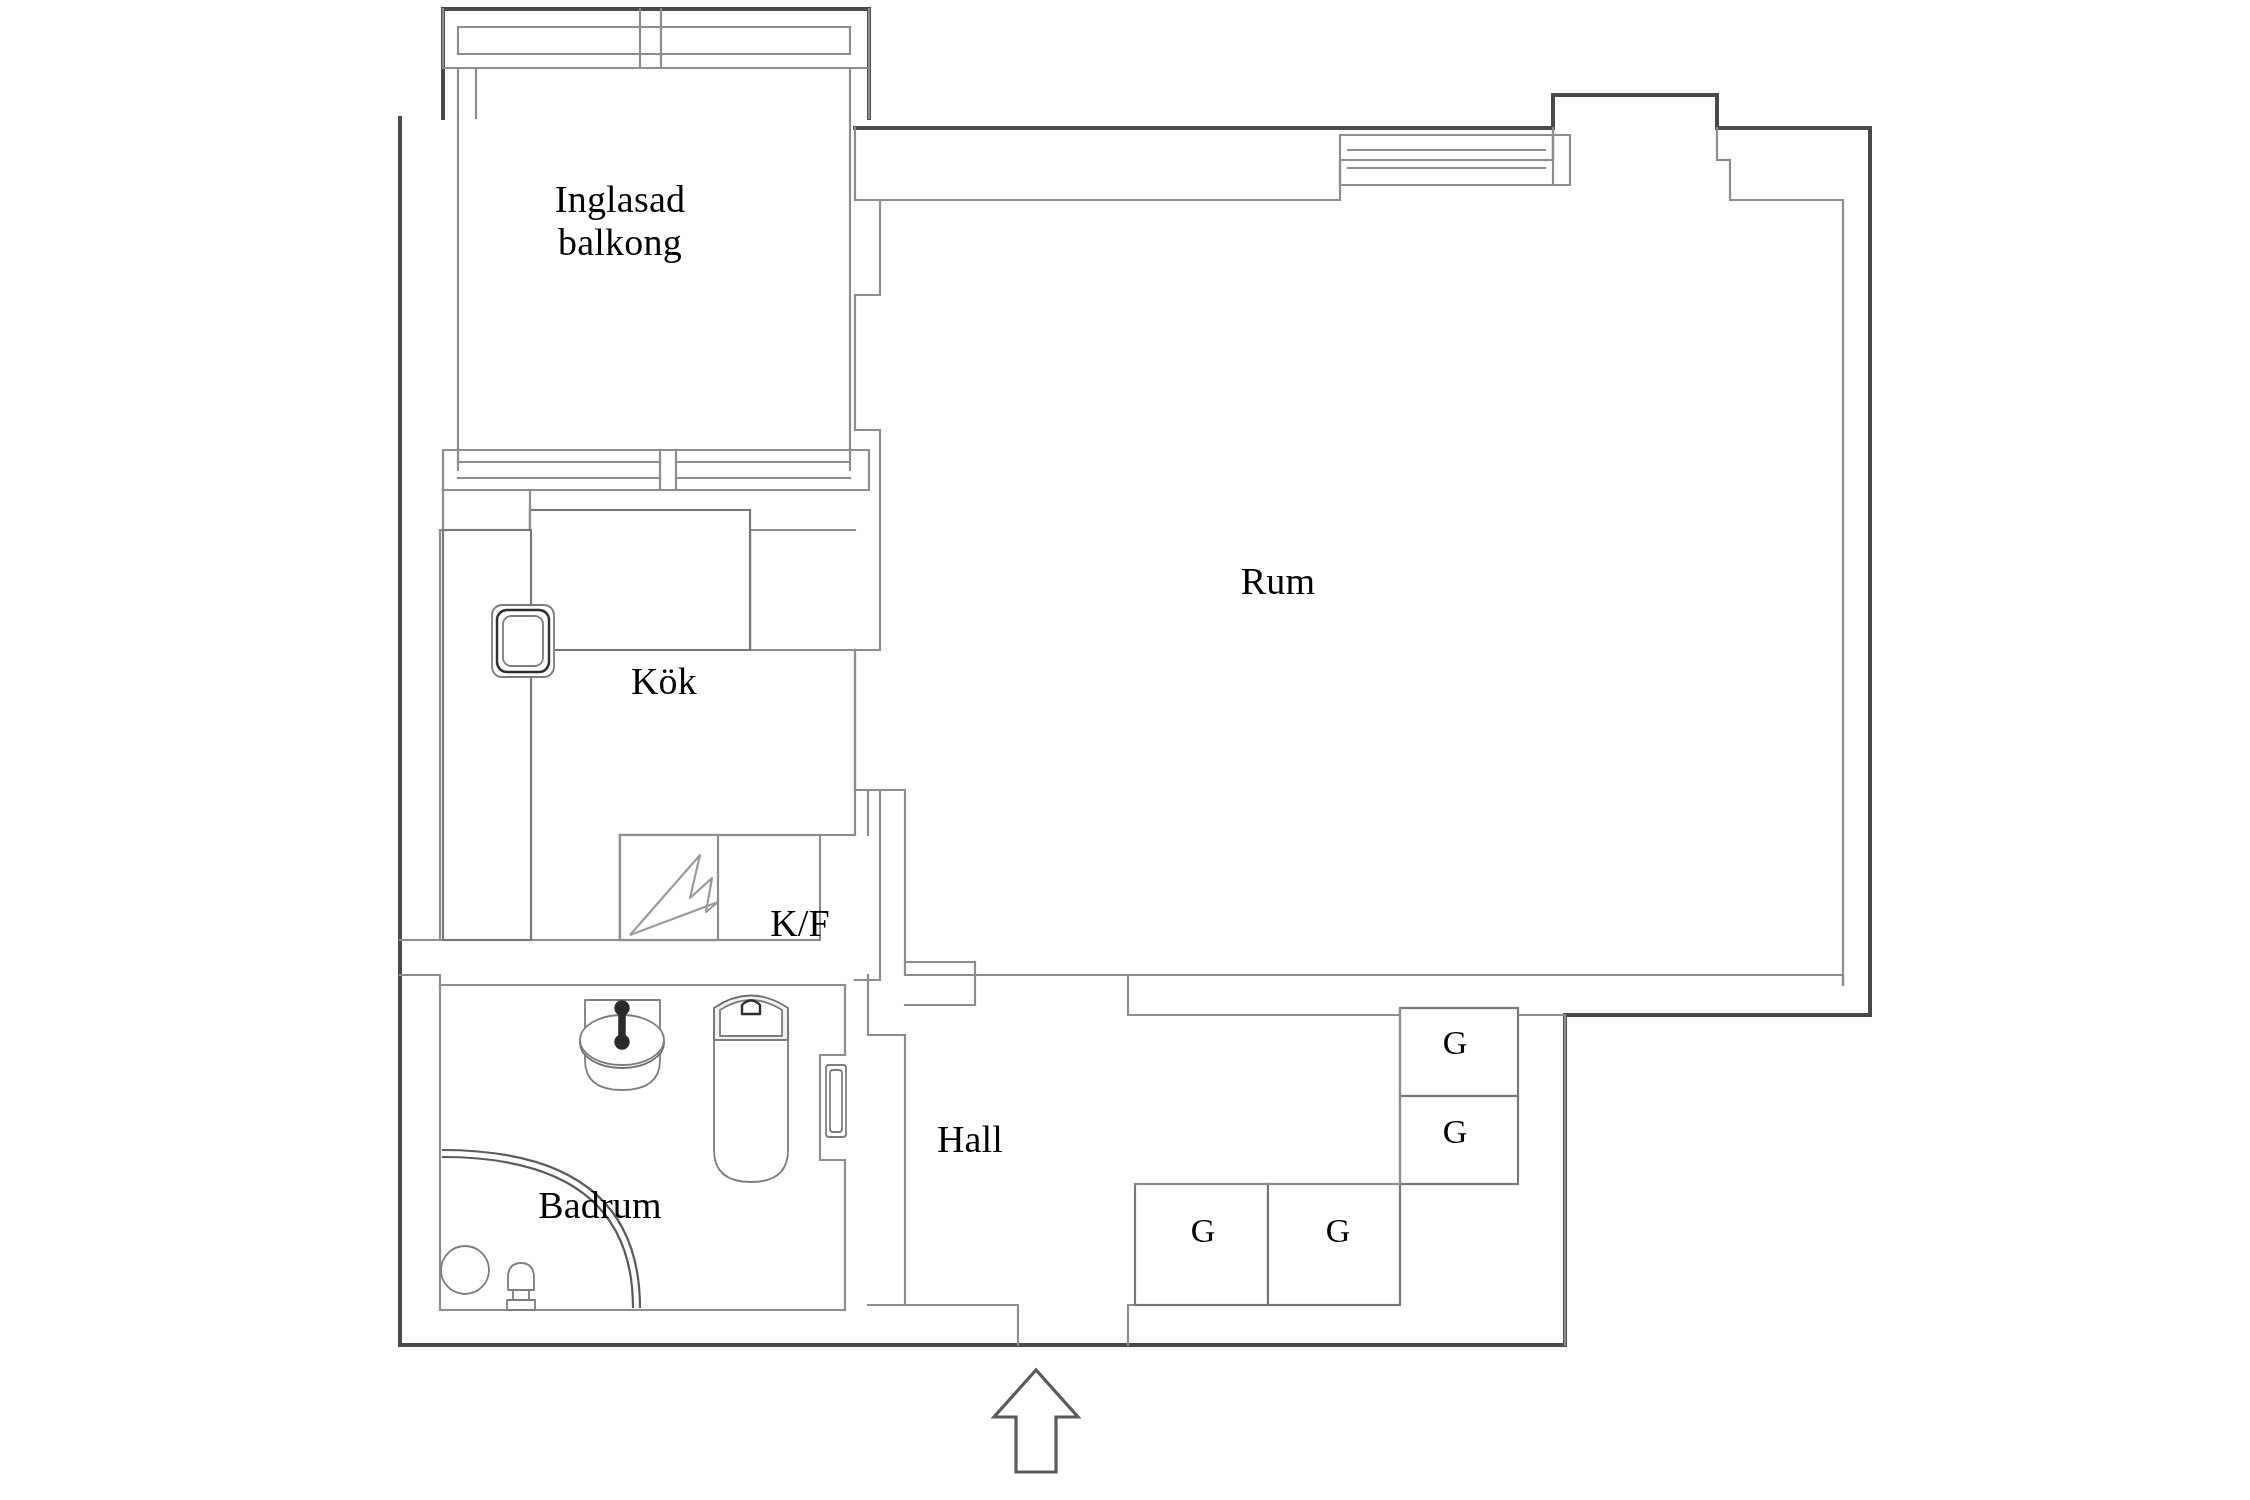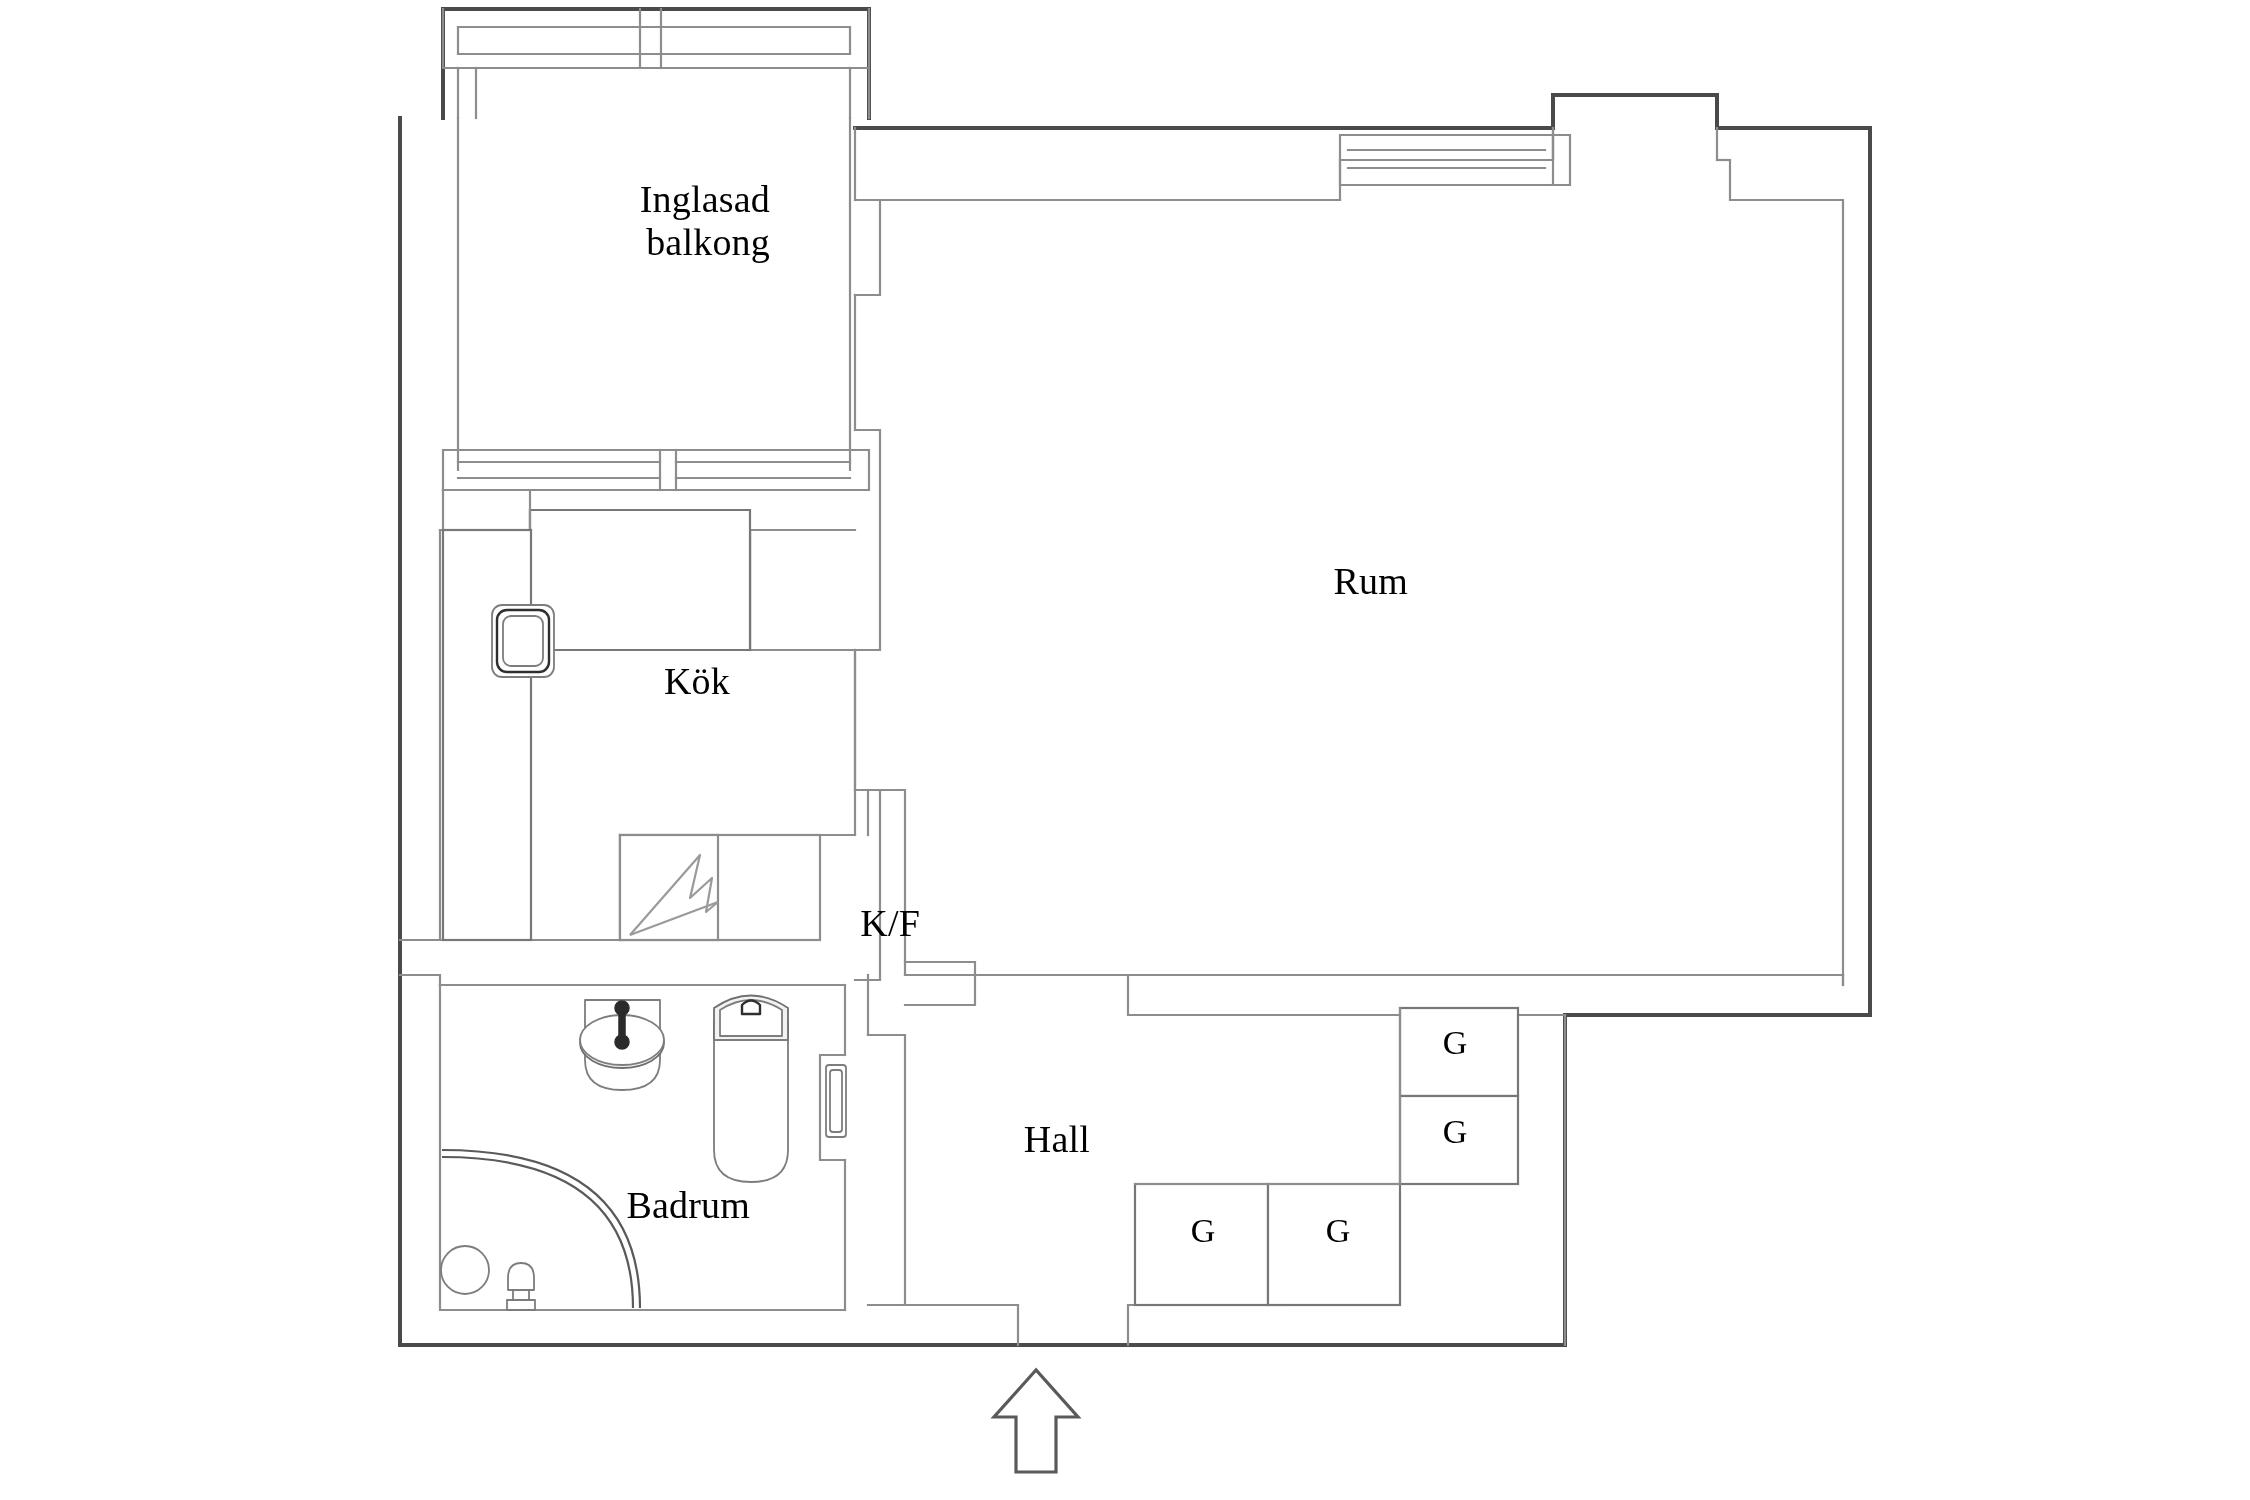--- a/index.html
+++ b/index.html
@@ -90,35 +90,35 @@
     fill: none;
     stroke: #9a9a9a;
     stroke-width: 2.2;
     stroke-linejoin: round;
   }
   .room-label {
     position: absolute;
     color: #000000;
     font-size: 38px;
     line-height: 1.12;
-    text-align: right;
+    text-align: center;
     white-space: pre-line;
     letter-spacing: 0.2px;
     pointer-events: none;
   }
   .closet-label {
     position: absolute;
     color: #000000;
     font-size: 34px;
     text-align: center;
     pointer-events: none;
   }
   .label-balkong { left: 470px; top: 178px; width: 300px; }
   .label-rum     { left: 1148px; top: 560px; width: 260px; }
-  .label-kok     { left: 550px; top: 660px; width: 180px; }
+  .label-kok     { left: 574px; top: 660px; width: 180px; }
   .label-kf      { left: 680px; top: 860px; width: 240px; margin-top: 42px; }
   .label-badrum  { left: 450px; top: 1184px; width: 300px; }
   .label-hall    { left: 850px; top: 1118px; width: 240px; font-family: Liberation Serif, serif; }
   .label-g1 { left: 1400px; top: 1024px; width: 110px; }
   .label-g2 { left: 1400px; top: 1113px; width: 110px; }
   .label-g3 { left: 1148px; top: 1212px; width: 110px; }
   .label-g4 { left: 1283px; top: 1212px; width: 110px; }
 </style>
 </head>
 <body>

